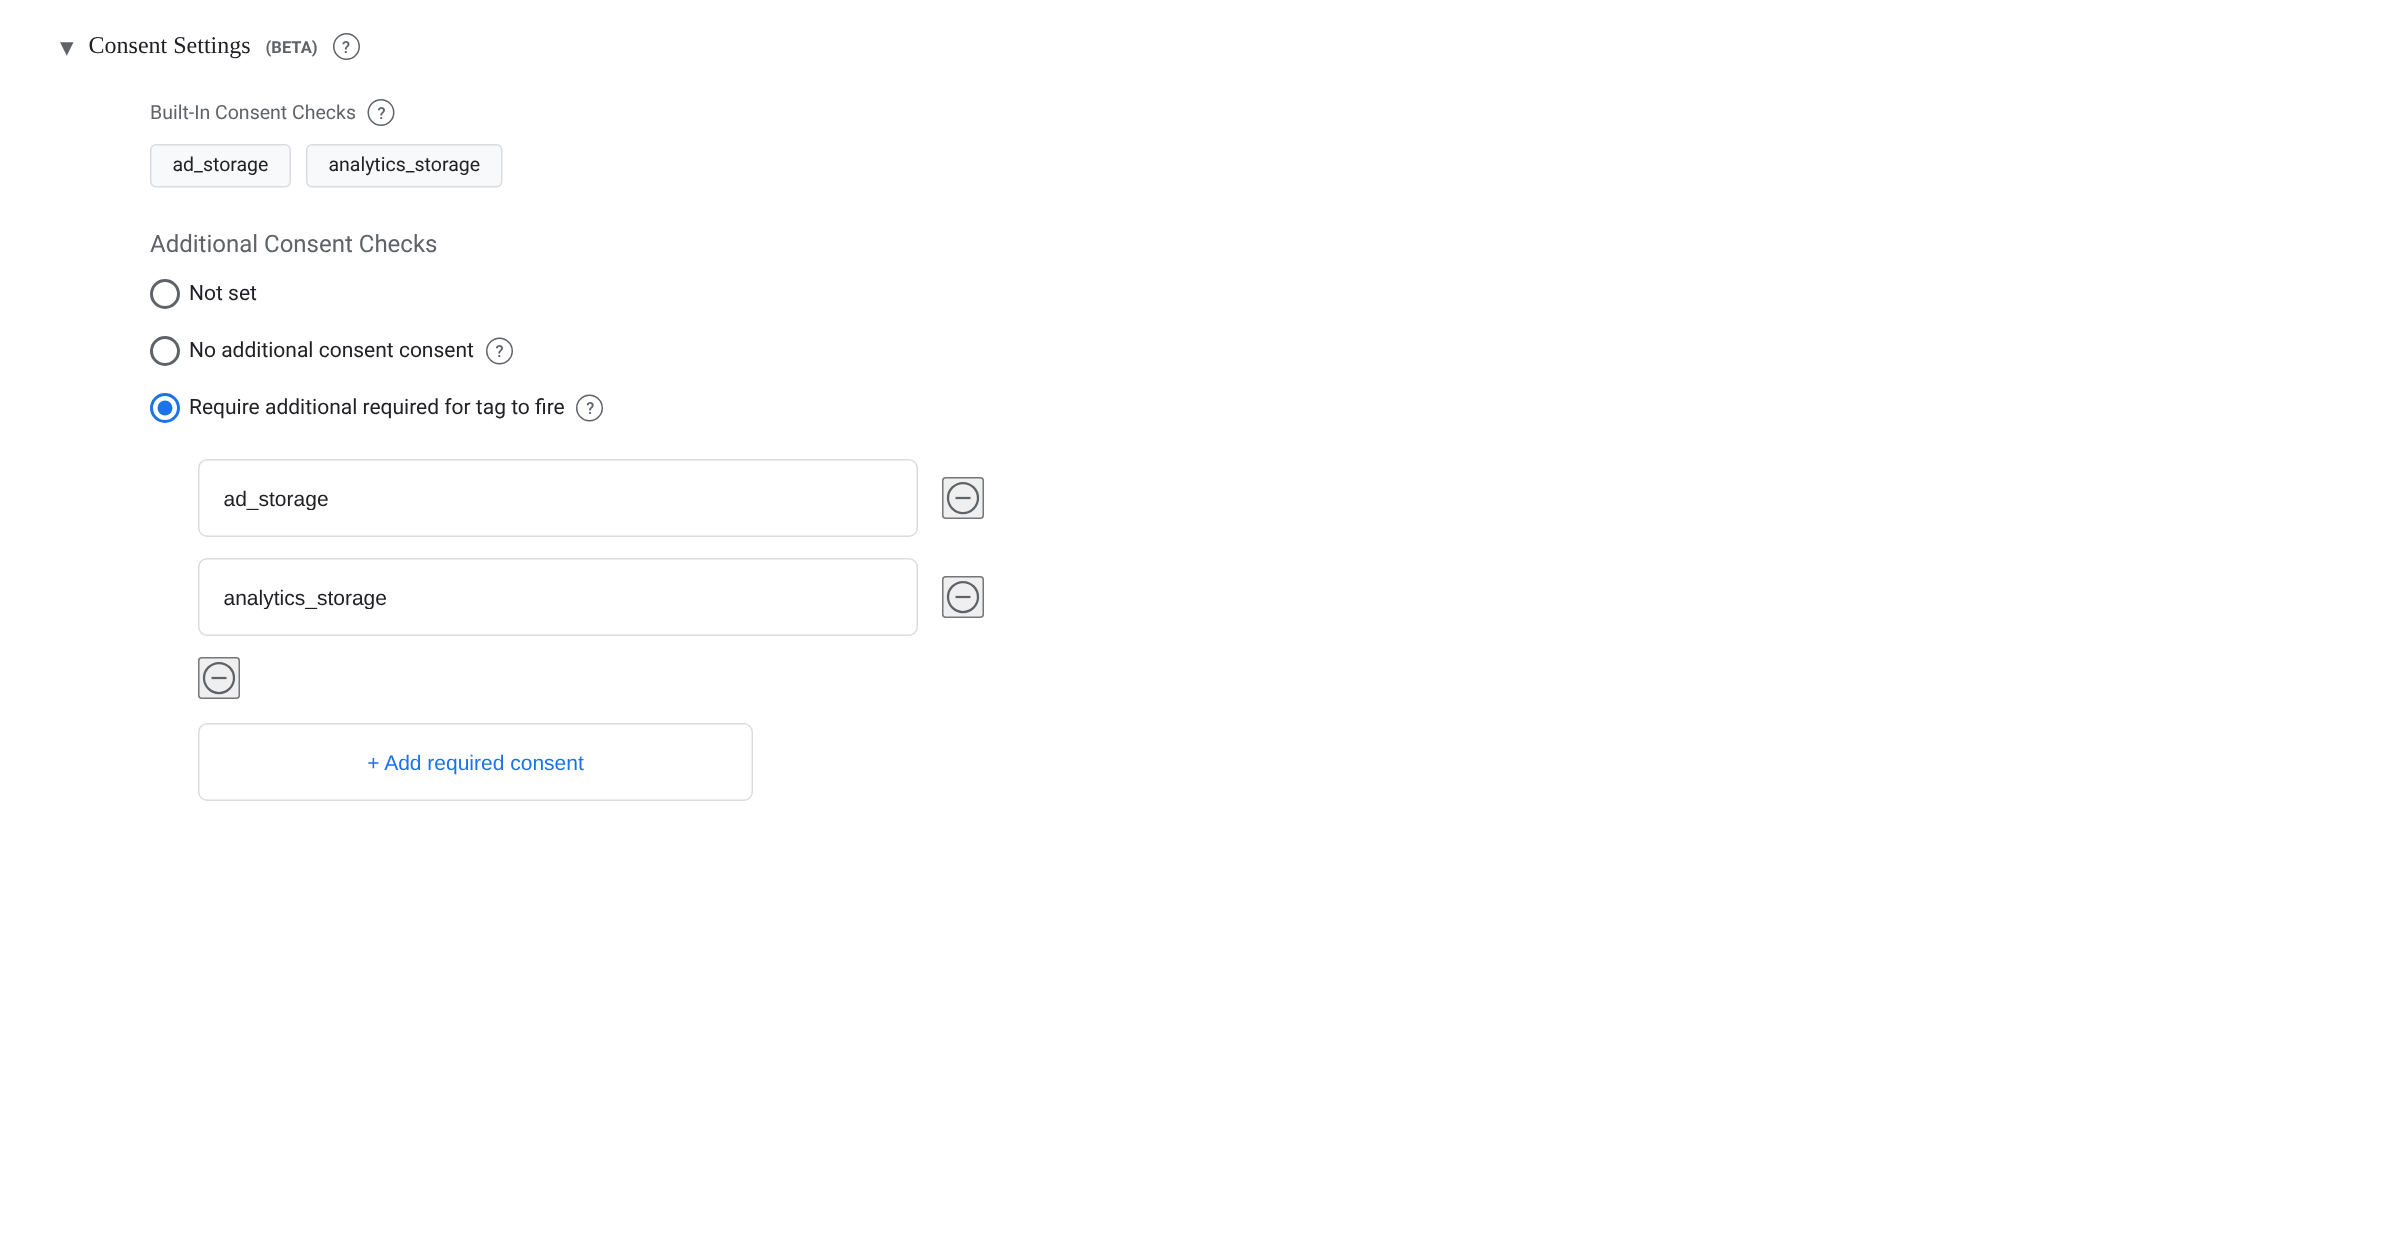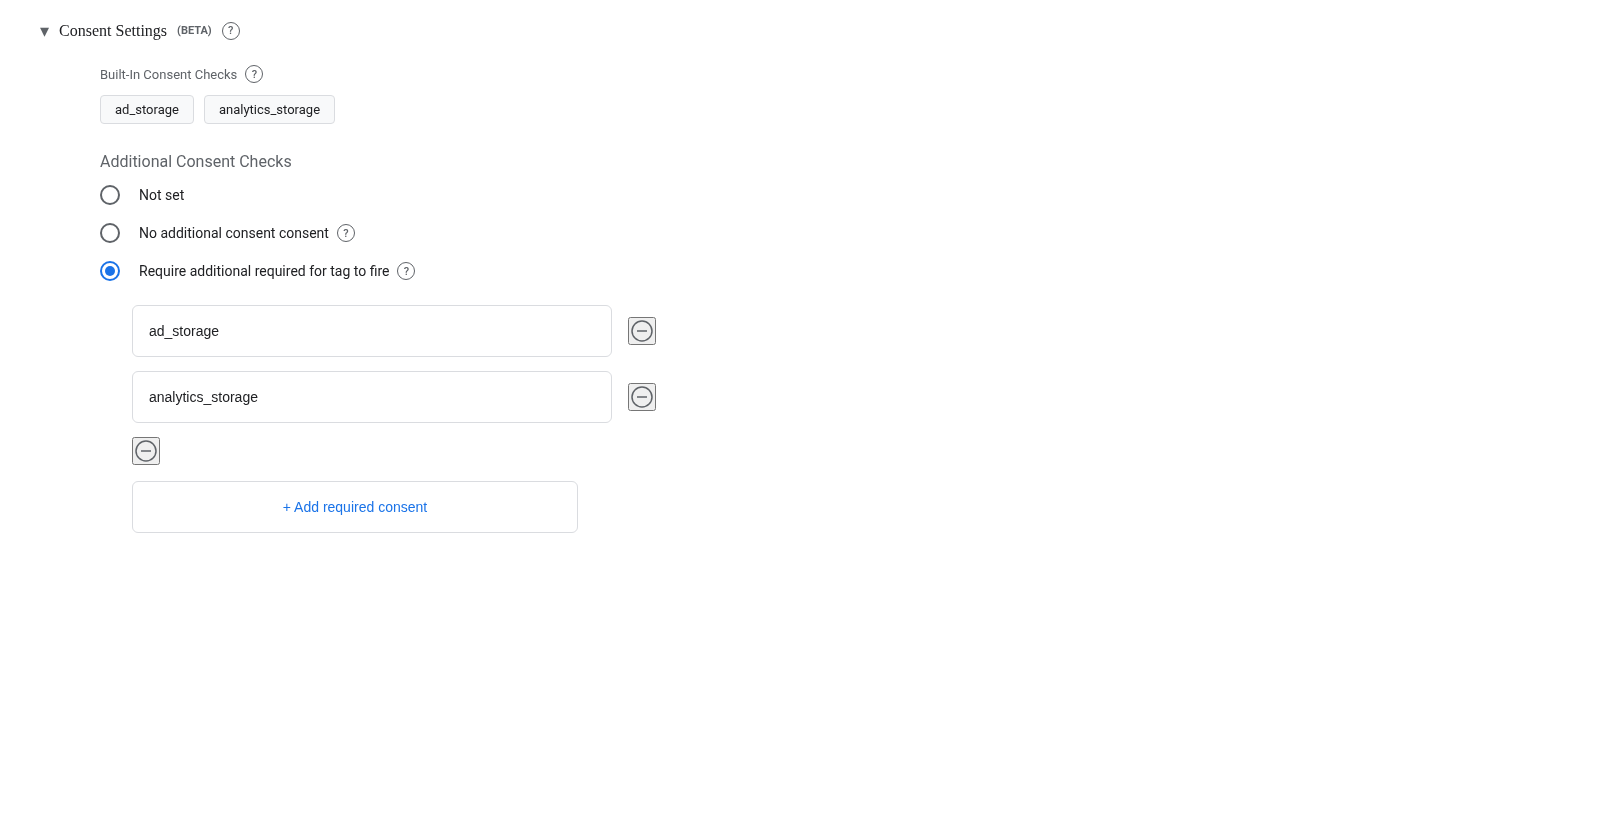--- a/index.html
+++ b/index.html
@@ -100,21 +100,21 @@
     .radio-group {
       display: flex;
       flex-direction: column;
       gap: 18px;
       margin-bottom: 24px;
     }
 
     .radio-option {
       display: flex;
       align-items: center;
-      gap: 19px;
+      gap: 6px;
       cursor: pointer;
     }
 
     .radio-circle {
       width: 20px;
       height: 20px;
       border-radius: 50%;
       border: 2px solid #5f6368;
       display: flex;
       align-items: center;
@@ -183,21 +183,21 @@
     .remove-btn svg {
       width: 24px;
       height: 24px;
     }
 
     .add-consent-btn {
       margin-left: 32px;
       display: inline-flex;
       align-items: center;
       justify-content: center;
-      width: 446px;
+      width: 370px;
       height: 52px;
       border: 1px solid #dadce0;
       border-radius: 6px;
       background: #ffffff;
       color: #1a73e8;
       font-size: 14px;
       font-weight: 500;
       cursor: pointer;
     }
   </style>

